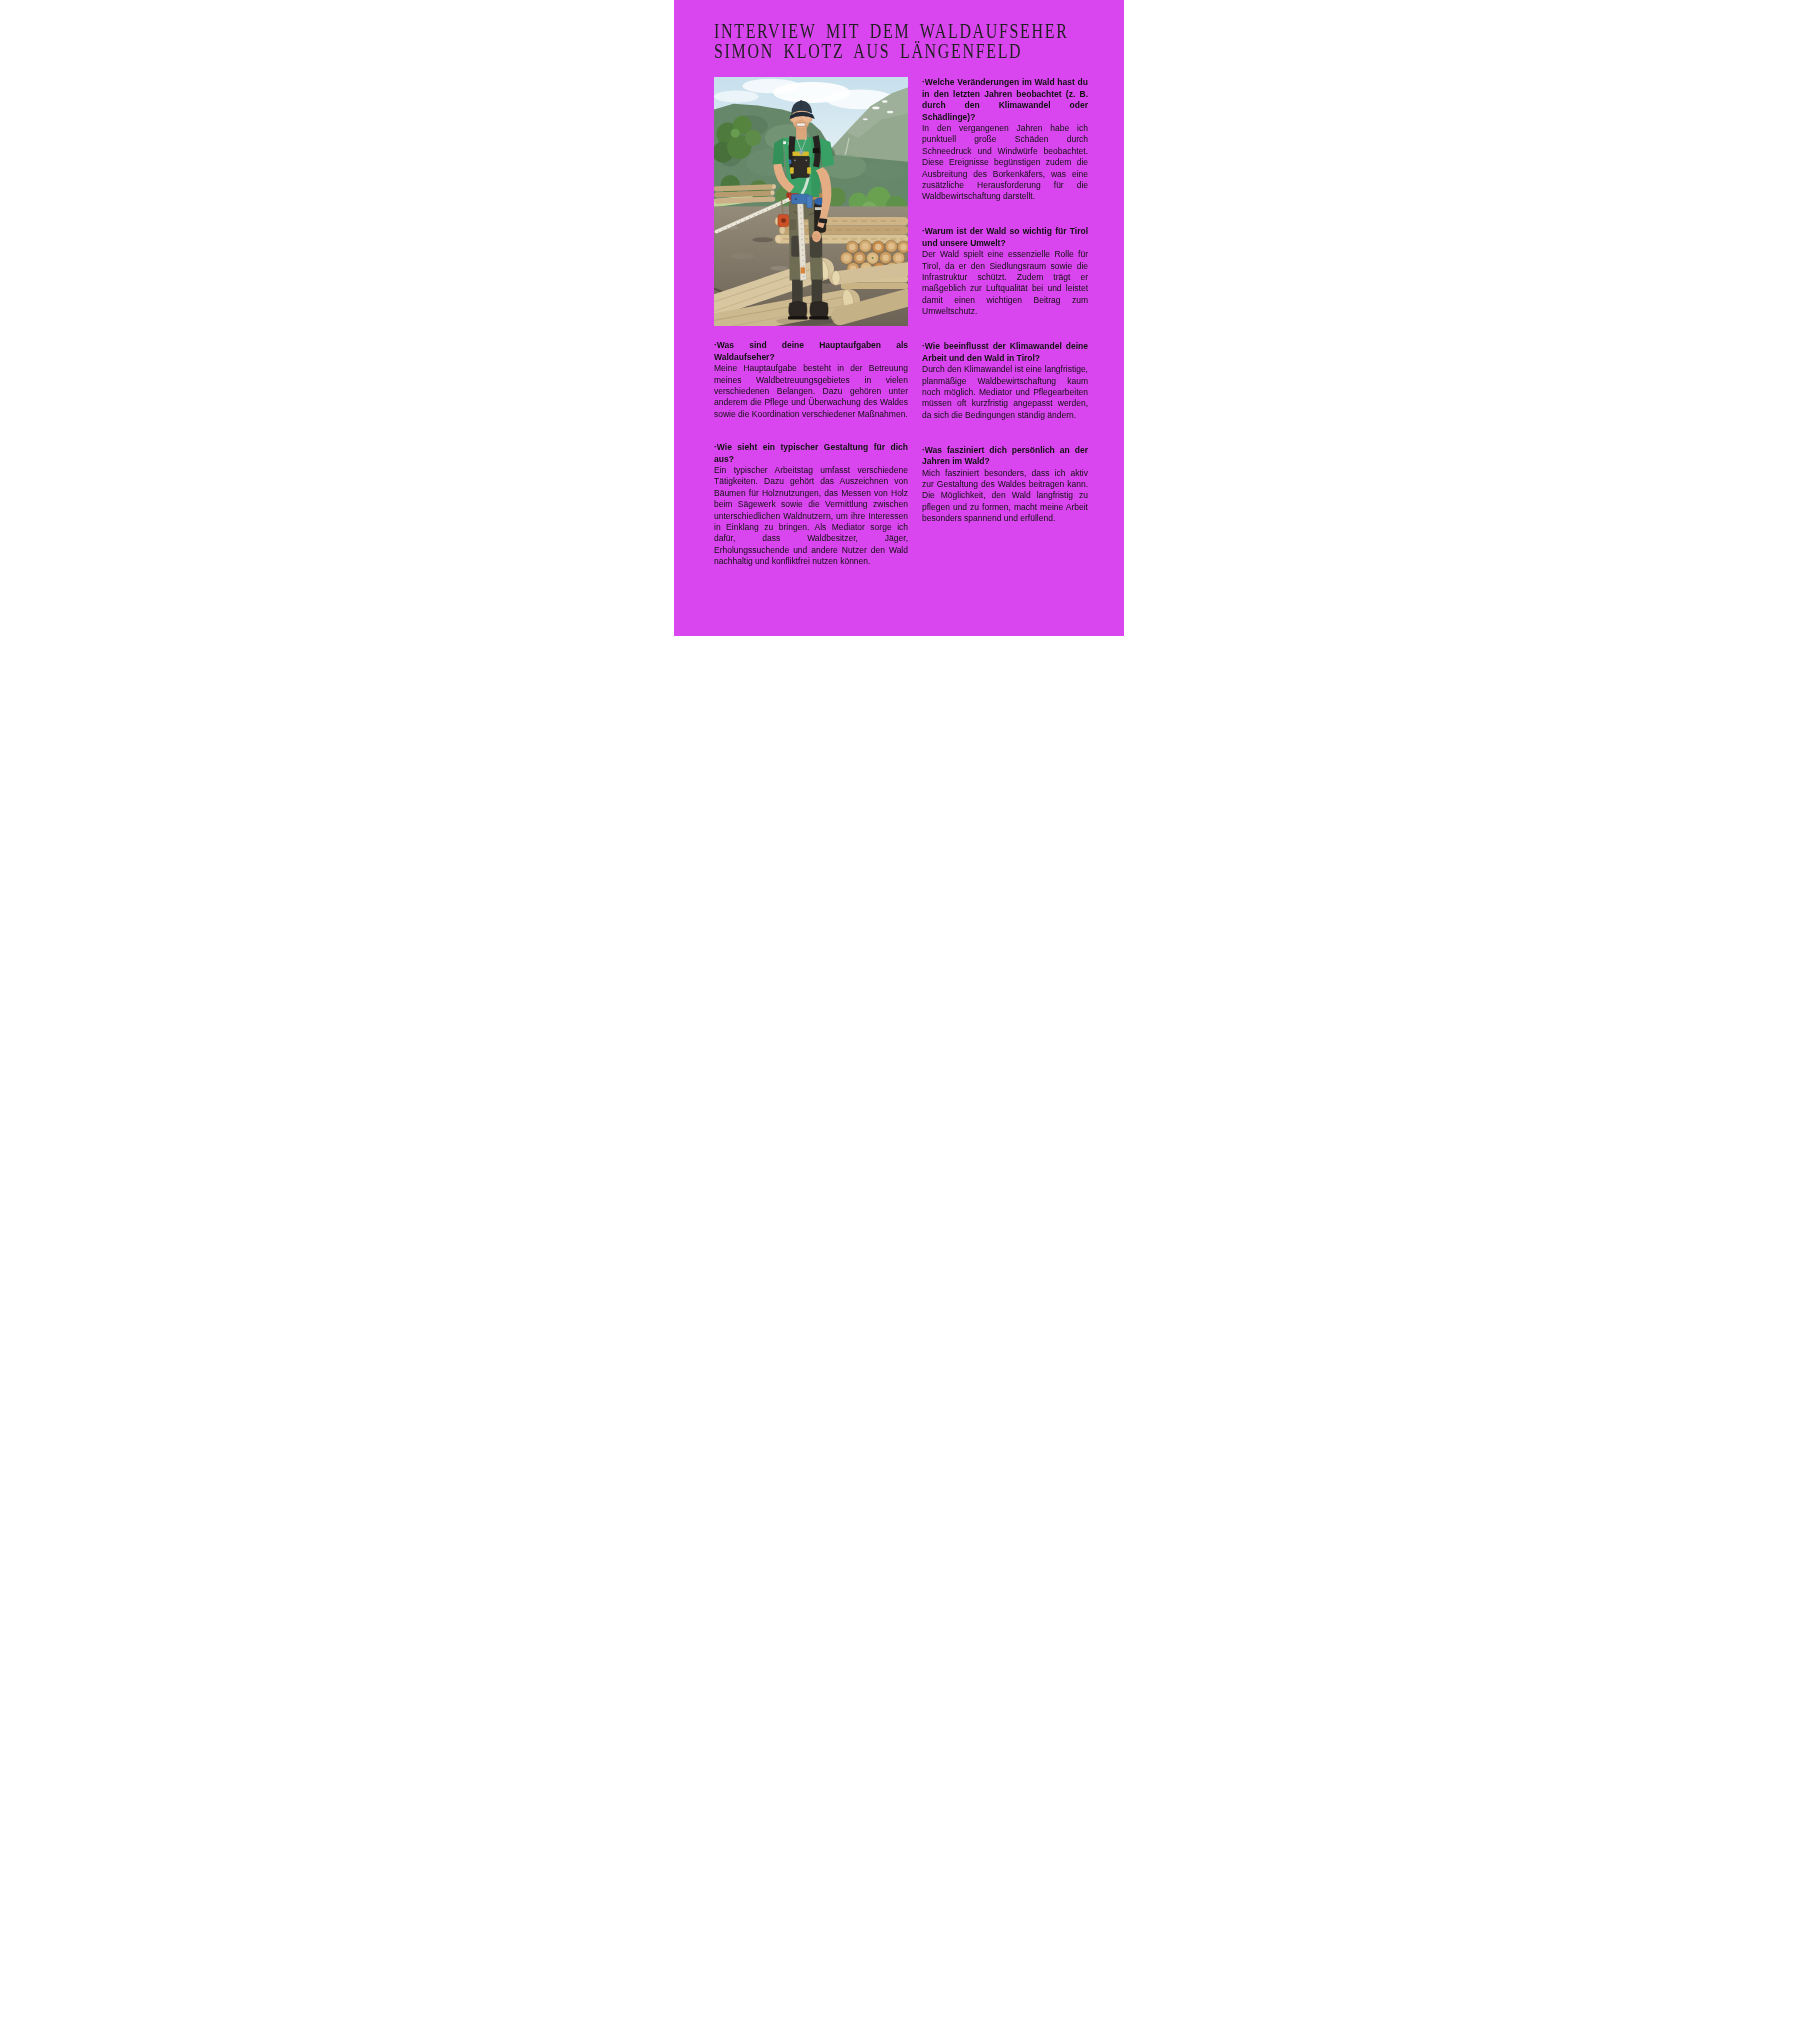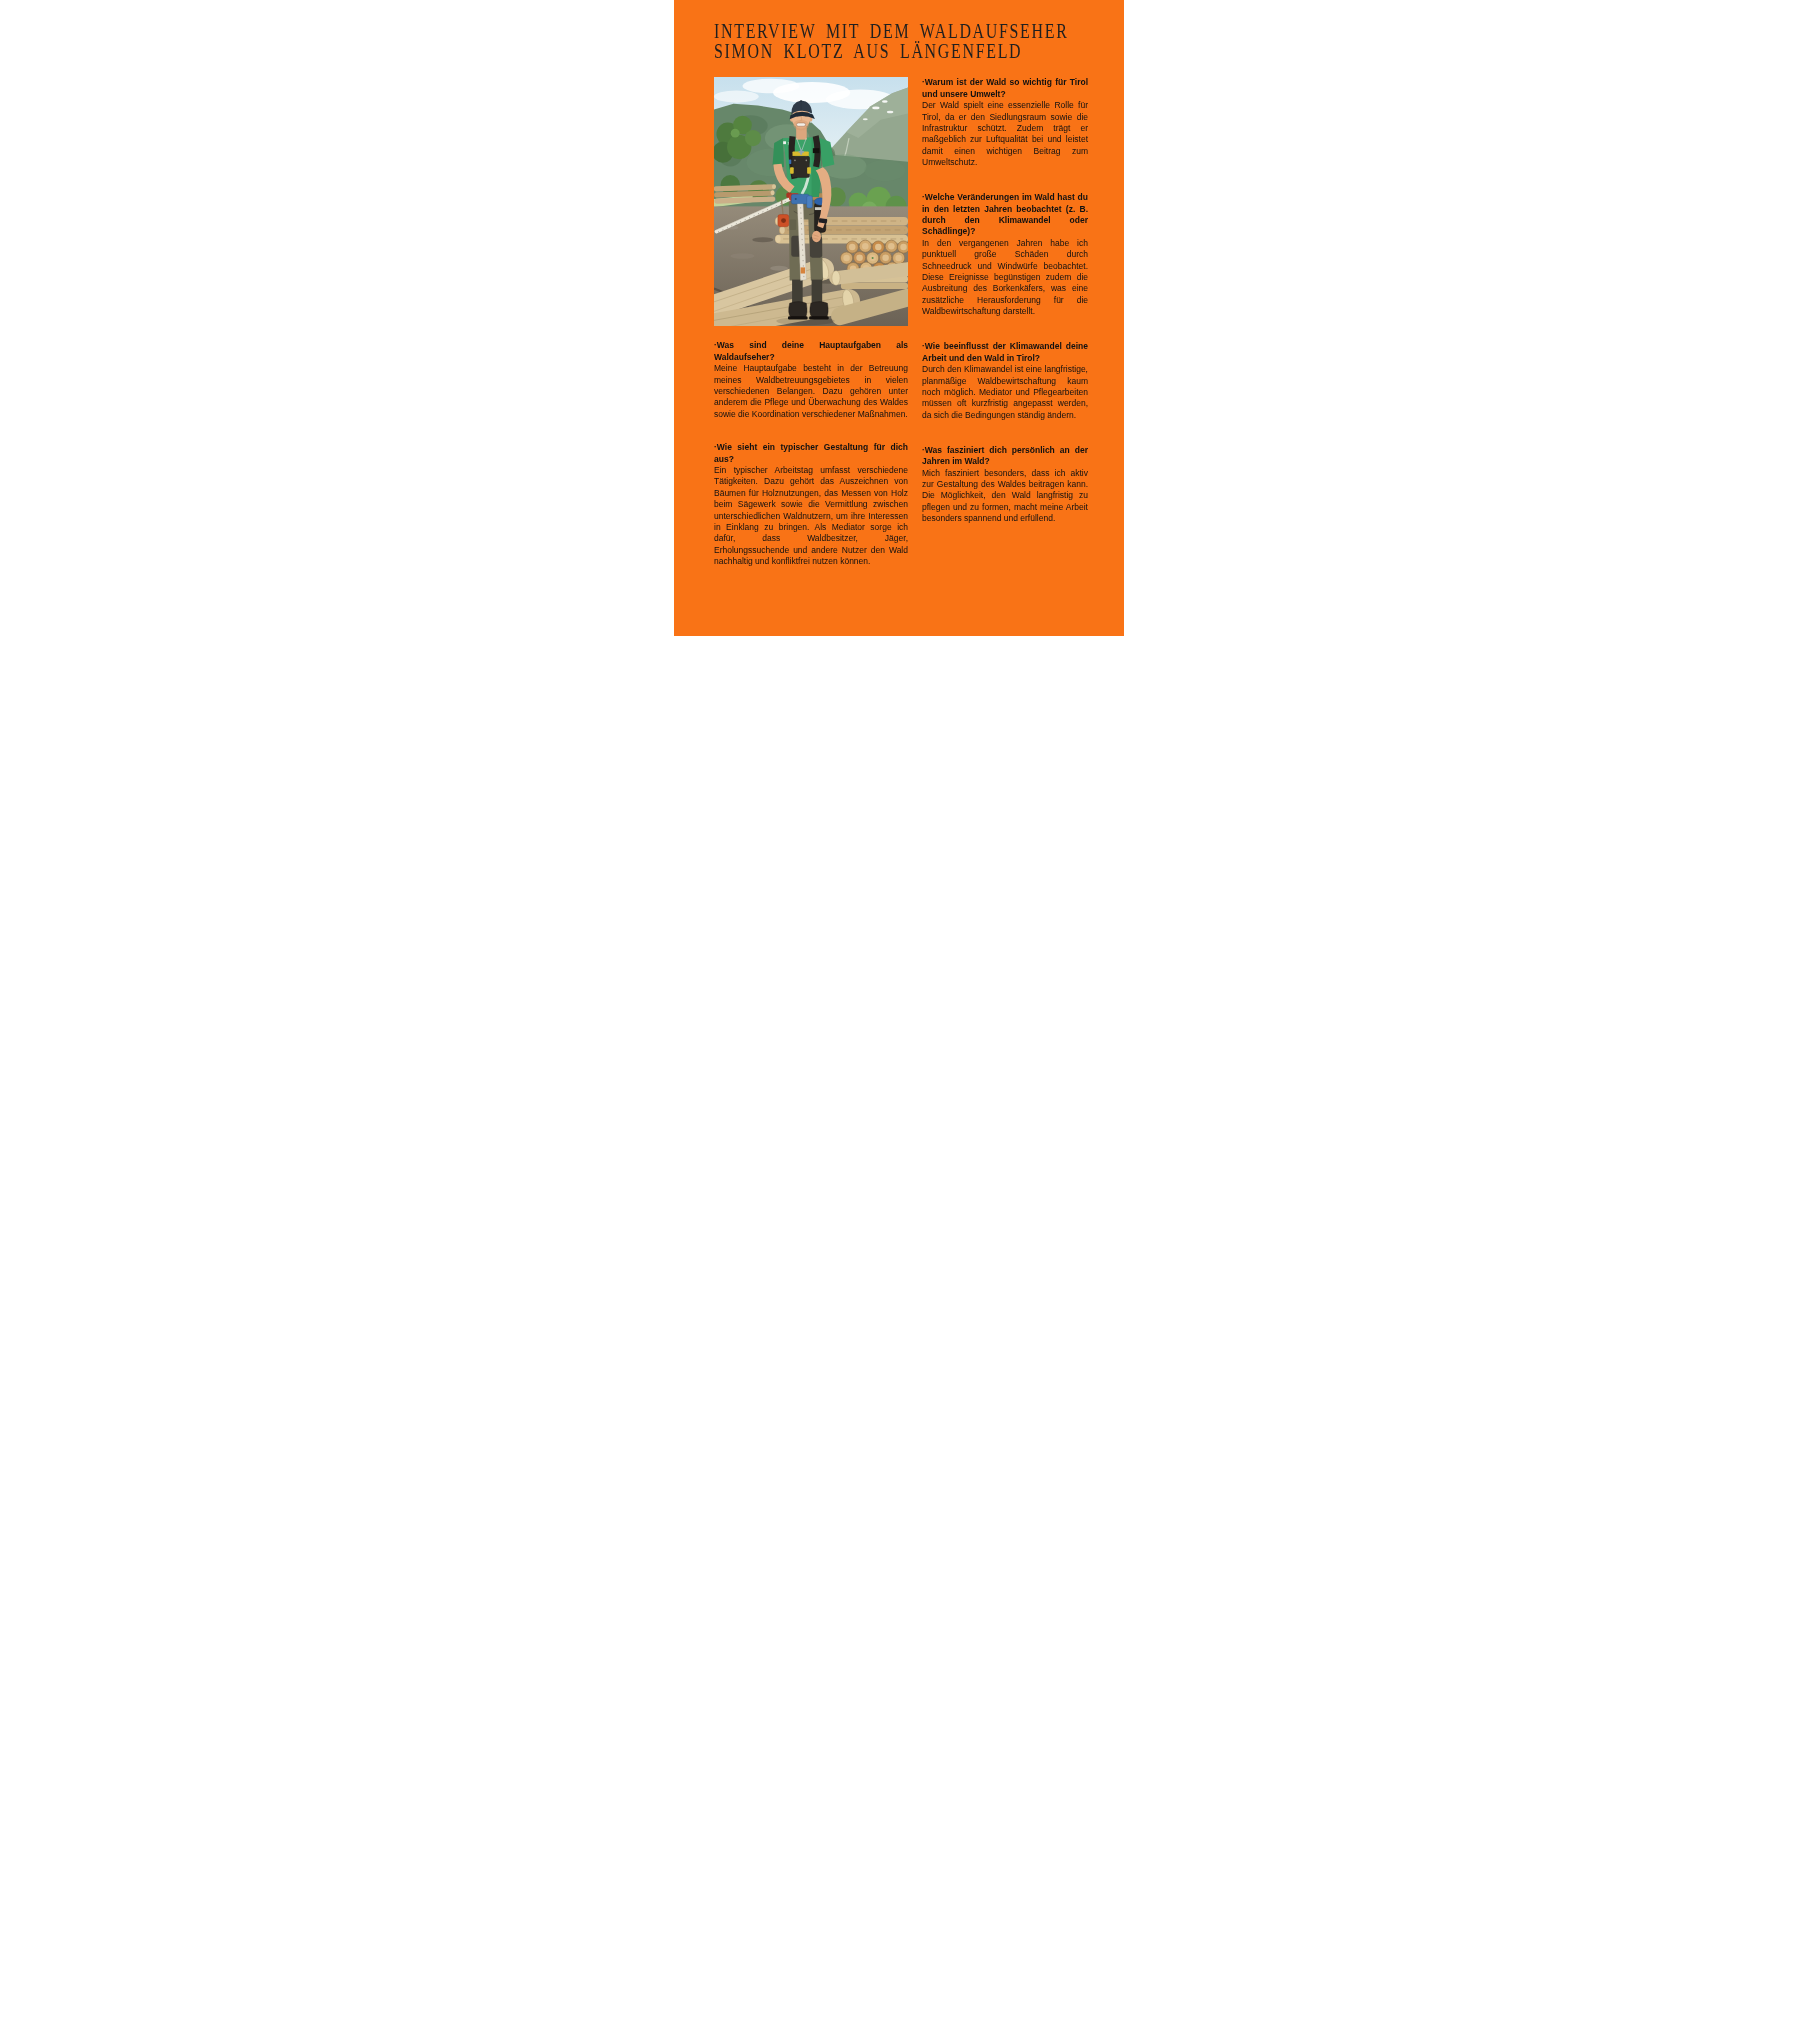--- a/index.html
+++ b/index.html
@@ -1,21 +1,21 @@
 <!DOCTYPE html>
 <html style="font-size:6.5px"><head>
 <meta charset="utf-8">
 <style>
   html,body{margin:0;padding:0;background:#ffffff;}
   .page{
     position:relative;
     width:450px;
     height:636px;
     margin:0 auto;
-    background:#f97316;
+    background:#d946ef;
     font-family:"Liberation Sans", sans-serif;
     color:#111111;
     box-sizing:border-box;
     padding:22.4px 36px 0 40px;
     overflow:hidden;
   }
   .title{
     margin:0 0 15px 0;
     font-family:"Liberation Serif", serif;
     font-weight:400;
@@ -305,30 +305,30 @@
       <section class="qa">
         <p class="q">·Wie sieht ein typischer Gestaltung für dich aus?</p>
         <p class="a">Ein typischer Arbeitstag umfasst verschiedene Tätigkeiten. Dazu gehört das Auszeichnen von Bäumen für Holznutzungen, das Messen von Holz beim Sägewerk sowie die Vermittlung zwischen unterschiedlichen Waldnutzern, um ihre Interessen in Einklang zu bringen. Als Mediator sorge ich dafür, dass Waldbesitzer, Jäger, Erholungssuchende und andere Nutzer den Wald nachhaltig und konfliktfrei nutzen können.</p>
       </section>
 
     </div>
 
     <div class="col-right">
 
       <section class="qa">
+        <p class="q">·Welche Veränderungen im Wald hast du in den letzten Jahren beobachtet (z. B. durch den Klimawandel oder Schädlinge)?</p>
+        <p class="a">In den vergangenen Jahren habe ich punktuell große Schäden durch Schneedruck und Windwürfe beobachtet. Diese Ereignisse begünstigen zudem die Ausbreitung des Borkenkäfers, was eine zusätzliche Herausforderung für die Waldbewirtschaftung darstellt.</p>
+      </section>
+
+      <section class="qa">
         <p class="q">·Warum ist der Wald so wichtig für Tirol und unsere Umwelt?</p>
         <p class="a">Der Wald spielt eine essenzielle Rolle für Tirol, da er den Siedlungsraum sowie die Infrastruktur schützt. Zudem trägt er maßgeblich zur Luftqualität bei und leistet damit einen wichtigen Beitrag zum Umweltschutz.</p>
       </section>
 
       <section class="qa">
-        <p class="q">·Welche Veränderungen im Wald hast du in den letzten Jahren beobachtet (z. B. durch den Klimawandel oder Schädlinge)?</p>
-        <p class="a">In den vergangenen Jahren habe ich punktuell große Schäden durch Schneedruck und Windwürfe beobachtet. Diese Ereignisse begünstigen zudem die Ausbreitung des Borkenkäfers, was eine zusätzliche Herausforderung für die Waldbewirtschaftung darstellt.</p>
-      </section>
-
-      <section class="qa">
         <p class="q">·Wie beeinflusst der Klimawandel deine Arbeit und den Wald in Tirol?</p>
         <p class="a">Durch den Klimawandel ist eine langfristige, planmäßige Waldbewirtschaftung kaum noch möglich. Mediator und Pflegearbeiten müssen oft kurzfristig angepasst werden, da sich die Bedingungen ständig ändern.</p>
       </section>
 
       <section class="qa">
         <p class="q">·Was fasziniert dich persönlich an der Jahren im Wald?</p>
         <p class="a">Mich fasziniert besonders, dass ich aktiv zur Gestaltung des Waldes beitragen kann. Die Möglichkeit, den Wald langfristig zu pflegen und zu formen, macht meine Arbeit besonders spannend und erfüllend.</p>
       </section>
 
     </div>

